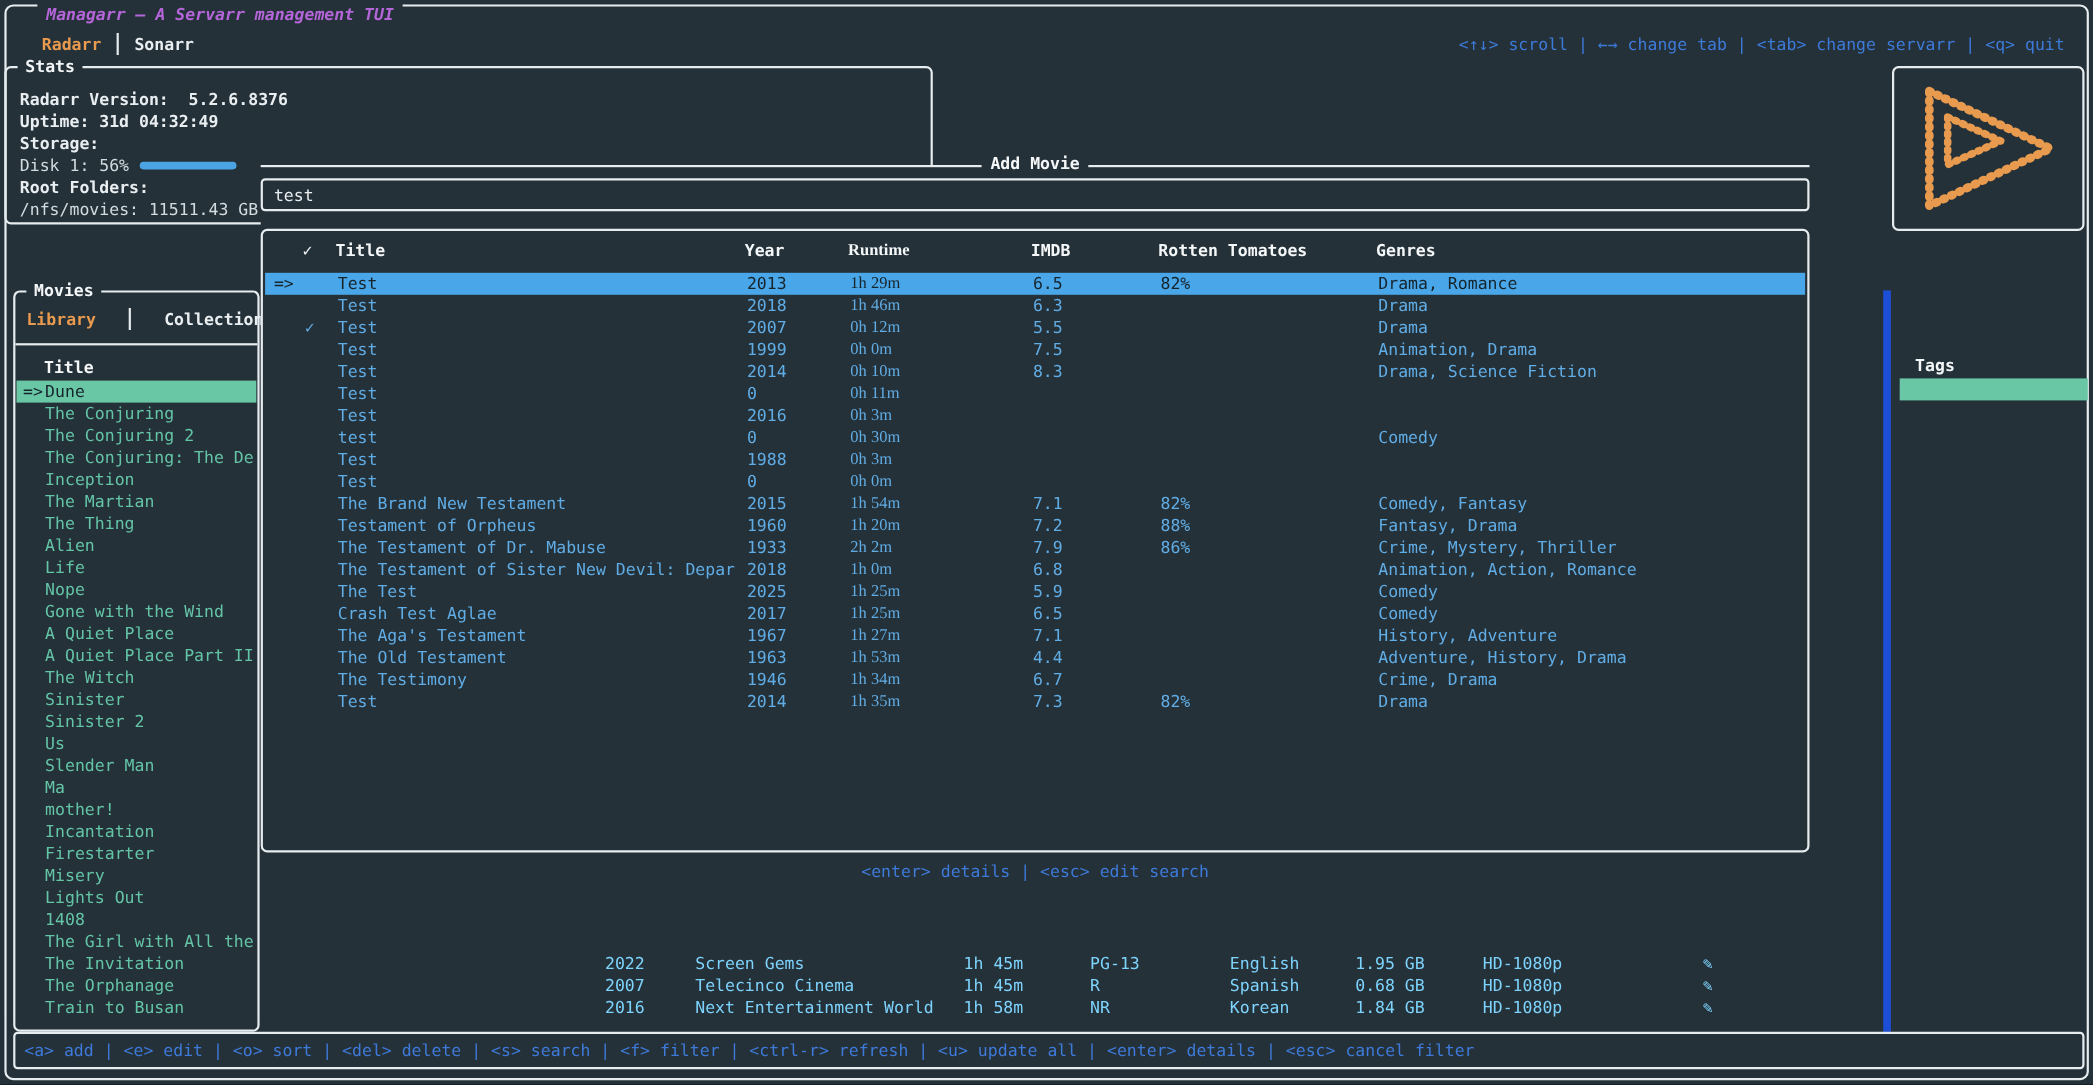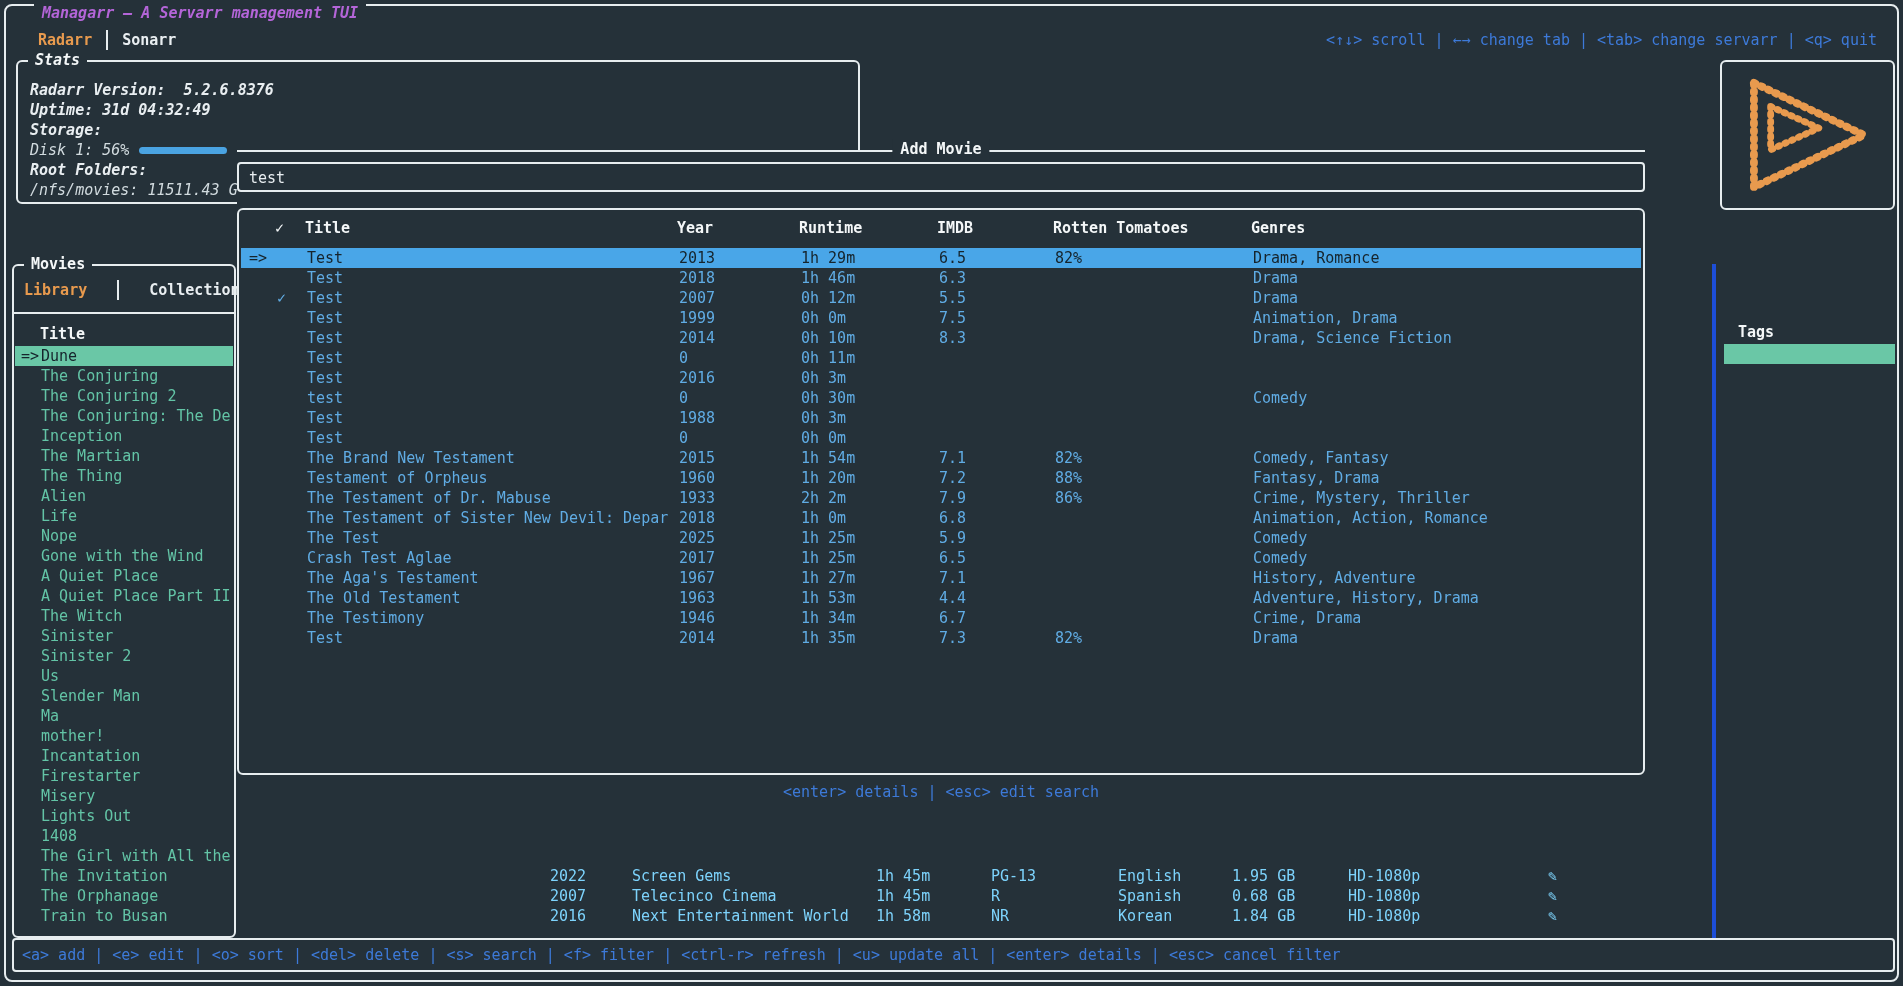--- a/index.html
+++ b/index.html
@@ -15,21 +15,21 @@
   .purple{color:#b465d8;font-style:italic;font-weight:bold;}
   .vsep{width:2px;background:#e7edef;height:20px;display:inline-block;}
   .pre{white-space:pre;text-align:right;}
 
   
   #app-title{left:34px;top:3px;background:#253139;padding:0 8px;}
   #tabs-row{left:38px;top:30px;display:flex;align-items:center;gap:14px;}
   #top-help{right:26px;top:30px;}
 
   
-  #stats-box{left:16px;top:60px;width:844px;height:144px;font-style:italic;}
+  #stats-box{left:4px;top:60px;width:844px;height:144px;}
   #stats-content{position:absolute;left:12px;top:18px;right:8px;}
   #stats-content .line{height:20px;white-space:pre;}
   .disk-line{display:flex;align-items:center;}
   #disk-bar{width:88px;height:7px;background:#4aa3e2;border-radius:4px;margin-left:10px;}
 
   
   #downloads-box{left:866px;top:60px;width:846px;height:68px;}
   #downloads-content{position:absolute;left:12px;top:20px;right:10px;}
   #dl-name{height:20px;white-space:pre;}
   .dl-bar-line{display:flex;align-items:center;height:20px;}
@@ -44,21 +44,21 @@
   #movies-tabs{position:absolute;left:10px;top:14px;display:flex;align-items:center;gap:30px;}
   #movies-sep{position:absolute;left:0;right:0;top:46px;height:2px;background:#e7edef;}
   #movies-title-header{position:absolute;left:26px;top:58px;font-weight:bold;color:#f4f7f8;}
   #movie-list{position:absolute;left:1px;right:1px;top:80px;}
   .m-row{position:relative;height:20px;color:#63c4a6;}
   .m-row .m-marker{position:absolute;left:6px;white-space:pre;}
   .m-row .m-title{position:absolute;left:26px;white-space:pre;}
   .m-row.row-selected{background:#6ac7a6;color:#16242c;}
 
   
-  #tags-panel{left:1712px;top:264px;width:183px;height:674px;border-left:4px solid #1d4ed8;}
+  #tags-panel{left:1712px;top:264px;width:183px;height:674px;border-left:7px solid #1d4ed8;}
   #tags-header{position:absolute;left:22px;top:58px;font-weight:bold;color:#f4f7f8;}
   #tags-selected{position:absolute;left:8px;width:171px;top:80px;height:20px;background:#6ac7a6;}
 
   
   #movie-files{left:0;top:866px;width:1903px;}
   .f-row{position:relative;height:20px;color:#7dd3fc;}
   .f-row span{position:absolute;white-space:pre;}
   .fc-year{left:550px;}.fc-studio{left:632px;}.fc-runtime{left:876px;}.fc-cert{left:991px;}
   .fc-lang{left:1118px;}.fc-size{left:1232px;}.fc-quality{left:1348px;}.fc-edit{left:1548px;}
 
@@ -76,21 +76,21 @@
   #search-input{position:absolute;left:8px;top:1px;width:1380px;height:24px;background:transparent;border:none;outline:none;
                 color:#e9eef1;font-family:inherit;font-size:15px;}
   #table-box{position:absolute;left:0;top:56px;width:1408px;height:567px;border:2px solid #e7edef;border-radius:6px;box-sizing:border-box;}
   #table-header{position:absolute;left:0;right:0;top:8px;height:20px;font-weight:bold;color:#f4f7f8;}
   #table-header span{position:absolute;white-space:pre;}
   #table-rows{position:absolute;left:2px;right:2px;top:38px;}
   .p-row{position:relative;height:20px;color:#60ace4;}
   .p-row span{position:absolute;white-space:pre;}
   .p-row.row-selected{background:#49a6e8;color:#16242c;}
   .pc-marker{left:8px;}.pc-check{left:36px;}.pc-title{left:66px;}.pc-year{left:438px;}
-  .pc-runtime{left:560px;}.pc-imdb{left:698px;}.pc-rt{left:814px;}.pc-genres{left:1012px;}
+  .pc-runtime{left:532px;font-family:Liberation Serif, serif;}.pc-imdb{left:698px;}.pc-rt{left:814px;}.pc-genres{left:1012px;}
   #popup-hint{position:absolute;left:0;width:100%;top:630px;text-align:center;}
 </style>
 </head>
 <body>
 
 <div id="screen">
 
   <div id="outer"></div>
 
   <div class="abs purple" id="app-title">Managarr – A Servarr management TUI</div>

